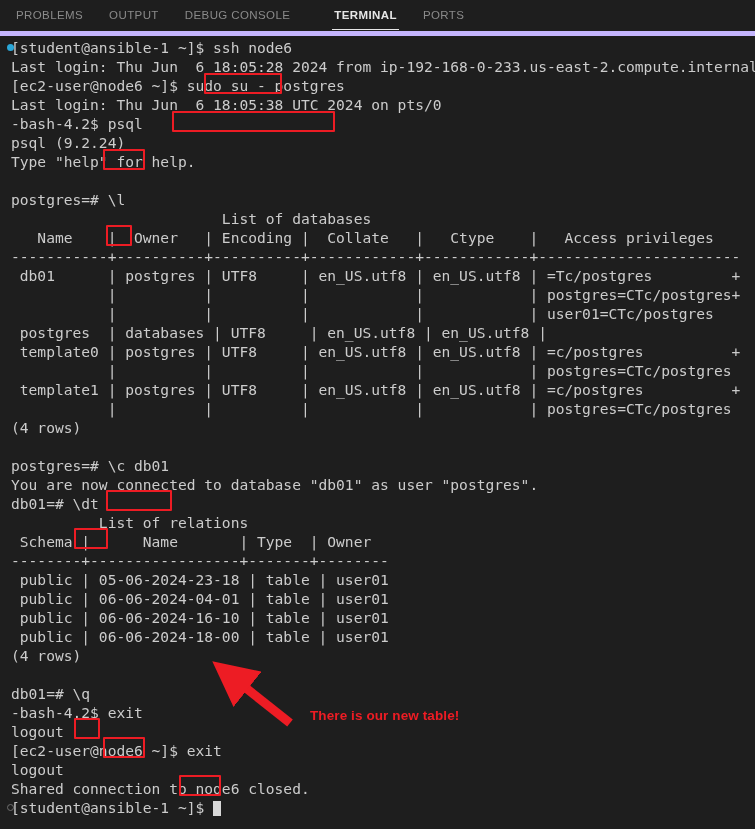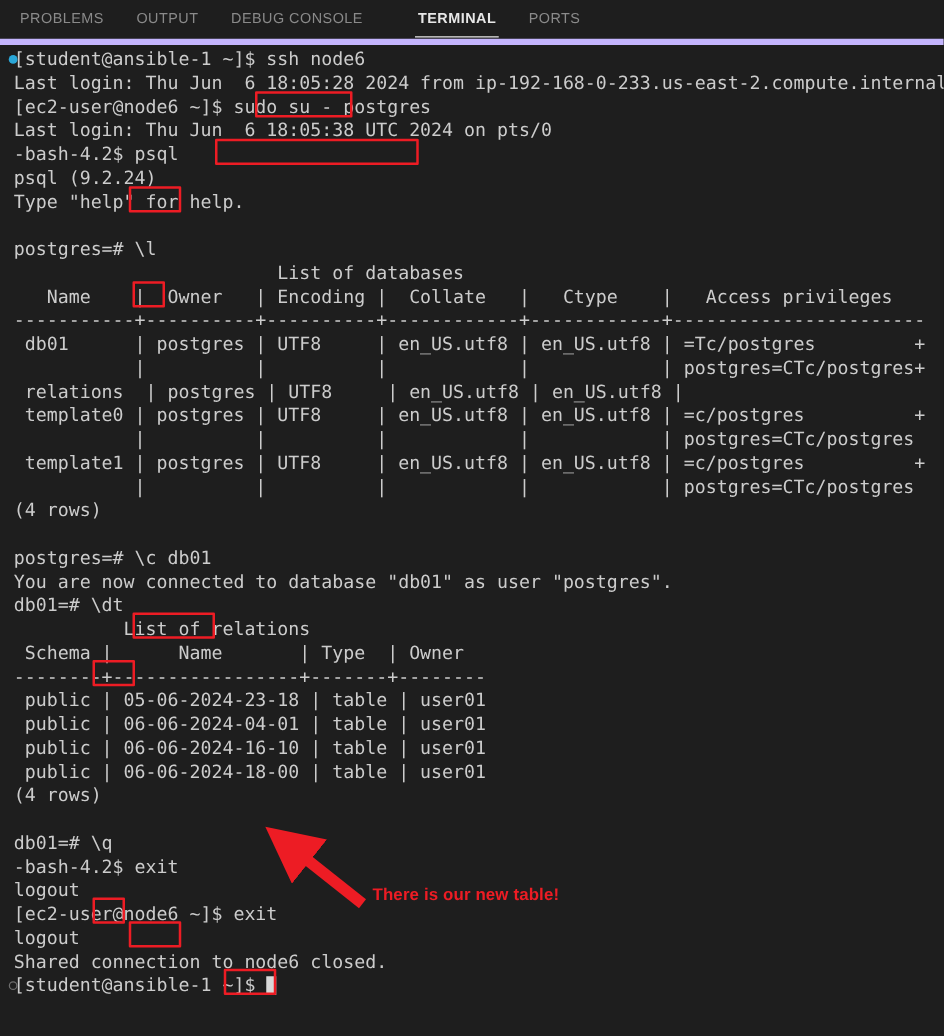--- a/index.html
+++ b/index.html
@@ -107,20 +107,21 @@
 
   
   #annotation-label {
     position: absolute;
     color: #ed1c24;
     font-family: "Liberation Sans", sans-serif;
     font-weight: bold;
     font-size: 13.5px;
     letter-spacing: 0.1px;
     white-space: nowrap;
+    margin-left: 12px;
   }
   #annotation-arrow {
     position: absolute;
     pointer-events: none;
   }
 </style>
 </head>
 <body>
 
 <div id="panel-tabs">
@@ -140,21 +141,22 @@
       <div class="term-line"><span>-bash-4.2$ psql</span></div>
       <div class="term-line"><span>psql (9.2.24)</span></div>
       <div class="term-line"><span>Type "help" for help.</span></div>
       <div class="term-line"><span></span></div>
       <div class="term-line"><span>postgres=# \l</span></div>
       <div class="term-line"><span>                        List of databases</span></div>
       <div class="term-line"><span>   Name    |  Owner   | Encoding |  Collate   |   Ctype    |   Access privileges</span></div>
       <div class="term-line"><span>-----------+----------+----------+------------+------------+-----------------------</span></div>
       <div class="term-line"><span> db01      | postgres | UTF8     | en_US.utf8 | en_US.utf8 | =Tc/postgres         +</span></div>
       <div class="term-line"><span>           |          |          |            |            | postgres=CTc/postgres+</span></div>
-      <div class="term-line"><span> relations  | postgres | UTF8     | en_US.utf8 | en_US.utf8 |</span></div>
+      <div class="term-line"><span>           |          |          |            |            | user01=CTc/postgres</span></div>
+      <div class="term-line"><span> postgres  | databases | UTF8     | en_US.utf8 | en_US.utf8 |</span></div>
       <div class="term-line"><span> template0 | postgres | UTF8     | en_US.utf8 | en_US.utf8 | =c/postgres          +</span></div>
       <div class="term-line"><span>           |          |          |            |            | postgres=CTc/postgres</span></div>
       <div class="term-line"><span> template1 | postgres | UTF8     | en_US.utf8 | en_US.utf8 | =c/postgres          +</span></div>
       <div class="term-line"><span>           |          |          |            |            | postgres=CTc/postgres</span></div>
       <div class="term-line"><span>(4 rows)</span></div>
       <div class="term-line"><span></span></div>
       <div class="term-line"><span>postgres=# \c db01</span></div>
       <div class="term-line"><span>You are now connected to database "db01" as user "postgres".</span></div>
       <div class="term-line"><span>db01=# \dt</span></div>
       <div class="term-line"><span>          List of relations</span></div>

